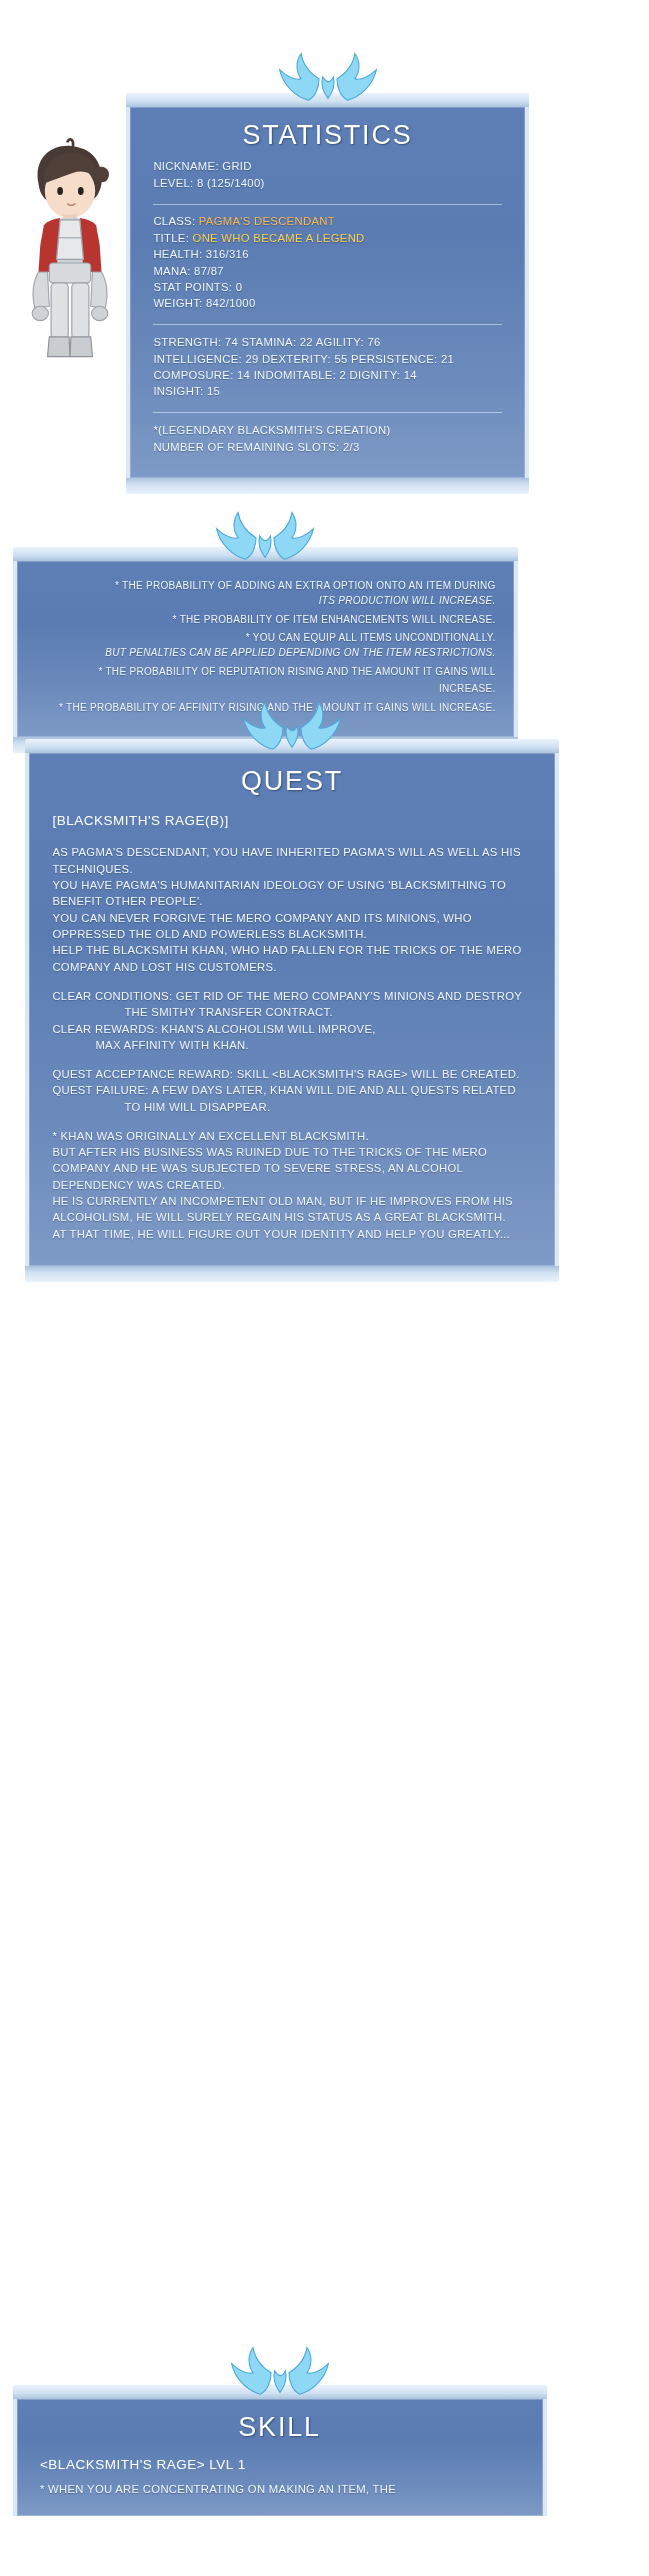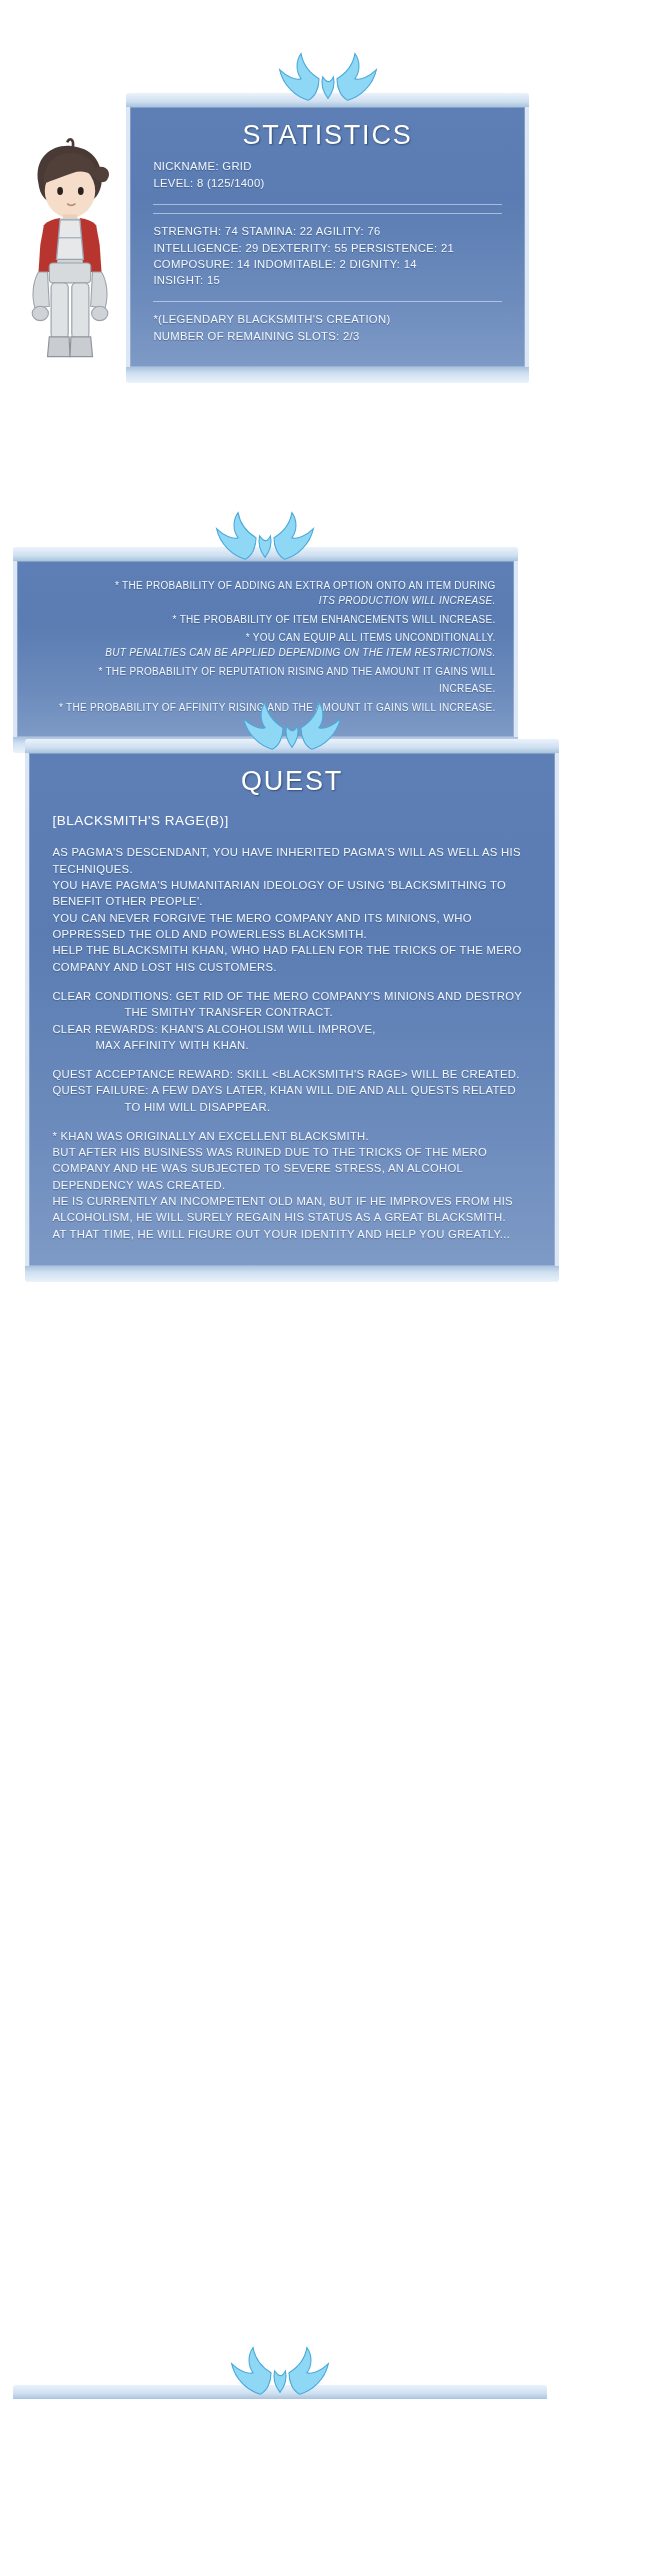--- a/index.html
+++ b/index.html
@@ -169,20 +169,34 @@
   <div style="height:43px"></div>
   <div class="panel-top-cap"></div>
   <div class="panel">
     <h1 class="panel-title">STATISTICS</h1>
     <div id="stats-body">
       <div class="stats-block">
         <div class="txt">NICKNAME: GRID</div>
         <div class="txt">LEVEL: 8 (125/1400)</div>
       </div>
       <div class="hr"></div>
+      <div class="stats-block">
+        <div class="txt">
+          <span>CLASS:</span>
+          <span class="accent">PAGMA'S DESCENDANT</span>
+        </div>
+        <div class="txt">
+          <span>TITLE:</span>
+          <span class="hl">ONE WHO BECAME A LEGEND</span>
+        </div>
+        <div class="txt">HEALTH: 316/316</div>
+        <div class="txt">MANA: 87/87</div>
+        <div class="txt">STAT POINTS: 0</div>
+        <div class="txt">WEIGHT: 842/1000</div>
+      </div>
       <div class="hr"></div>
       <div class="stats-block">
         <div class="txt">STRENGTH: 74 STAMINA: 22 AGILITY: 76</div>
         <div class="txt">INTELLIGENCE: 29 DEXTERITY: 55 PERSISTENCE: 21</div>
         <div class="txt">COMPOSURE: 14 INDOMITABLE: 2 DIGNITY: 14</div>
         <div class="txt">INSIGHT: 15</div>
       </div>
       <div class="hr"></div>
       <div class="stats-block" style="margin-bottom:0">
         <div class="txt">*(LEGENDARY BLACKSMITH'S CREATION)</div>
@@ -270,14 +284,21 @@
 <div class="panel-wrap" id="skill-wrap">
   <svg class="crest" viewBox="0 0 160 58">
     <g fill="#8ed8f5" stroke="#4aa8d8" stroke-width="1.2">
       <path d="M58 56 C44 52 30 40 26 22 C34 30 44 34 50 32 C44 24 44 12 50 4 C52 16 60 26 70 32 C70 42 66 52 58 56 Z"></path>
       <path d="M102 56 C116 52 130 40 134 22 C126 30 116 34 110 32 C116 24 116 12 110 4 C108 16 100 26 90 32 C90 42 94 52 102 56 Z"></path>
       <path d="M80 54 C74 46 72 38 74 30 C78 36 82 38 86 30 C88 38 86 46 80 54 Z"></path>
     </g>
   </svg>
   <div style="height:41px"></div>
   <div class="panel-top-cap"></div>
+  <div class="panel">
+    <h1 class="panel-title">SKILL</h1>
+    <div id="skill-body">
+      <div class="skill-h">&lt;BLACKSMITH'S RAGE&gt; LVL 1</div>
+      <div class="txt">* WHEN YOU ARE CONCENTRATING ON MAKING AN ITEM, THE</div>
+    </div>
+  </div>
 </div>
 
 
 </body></html>

